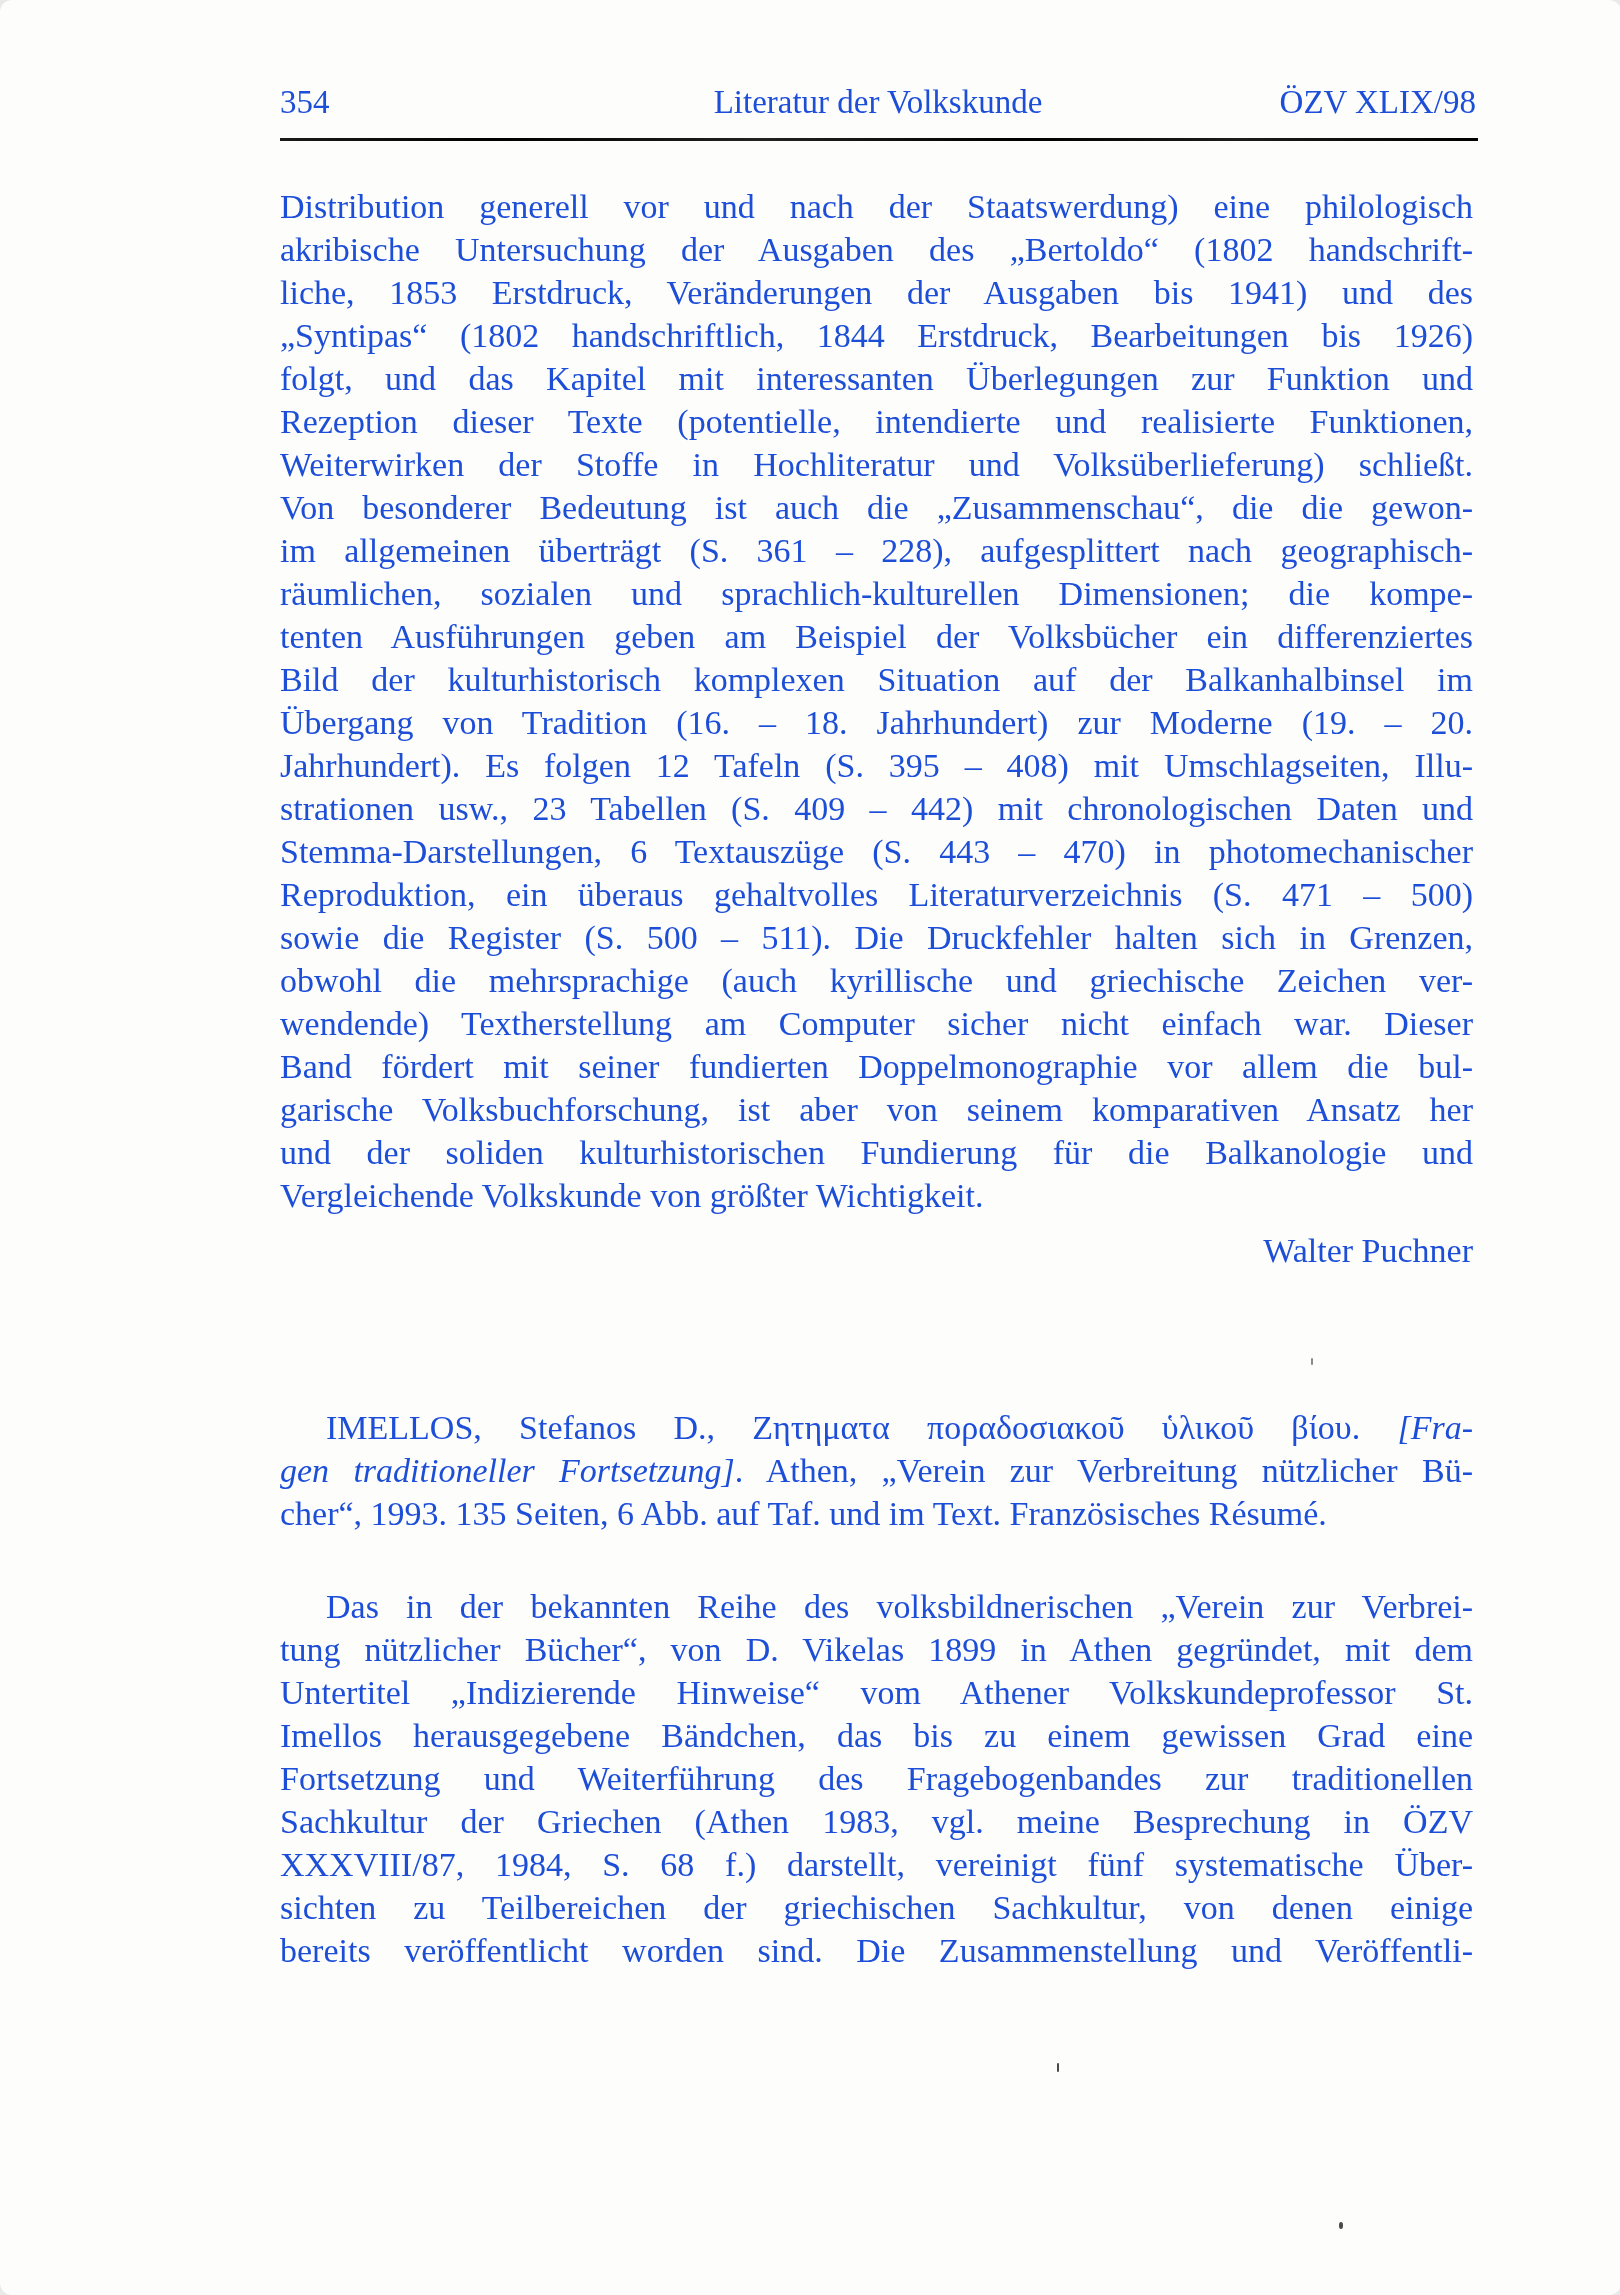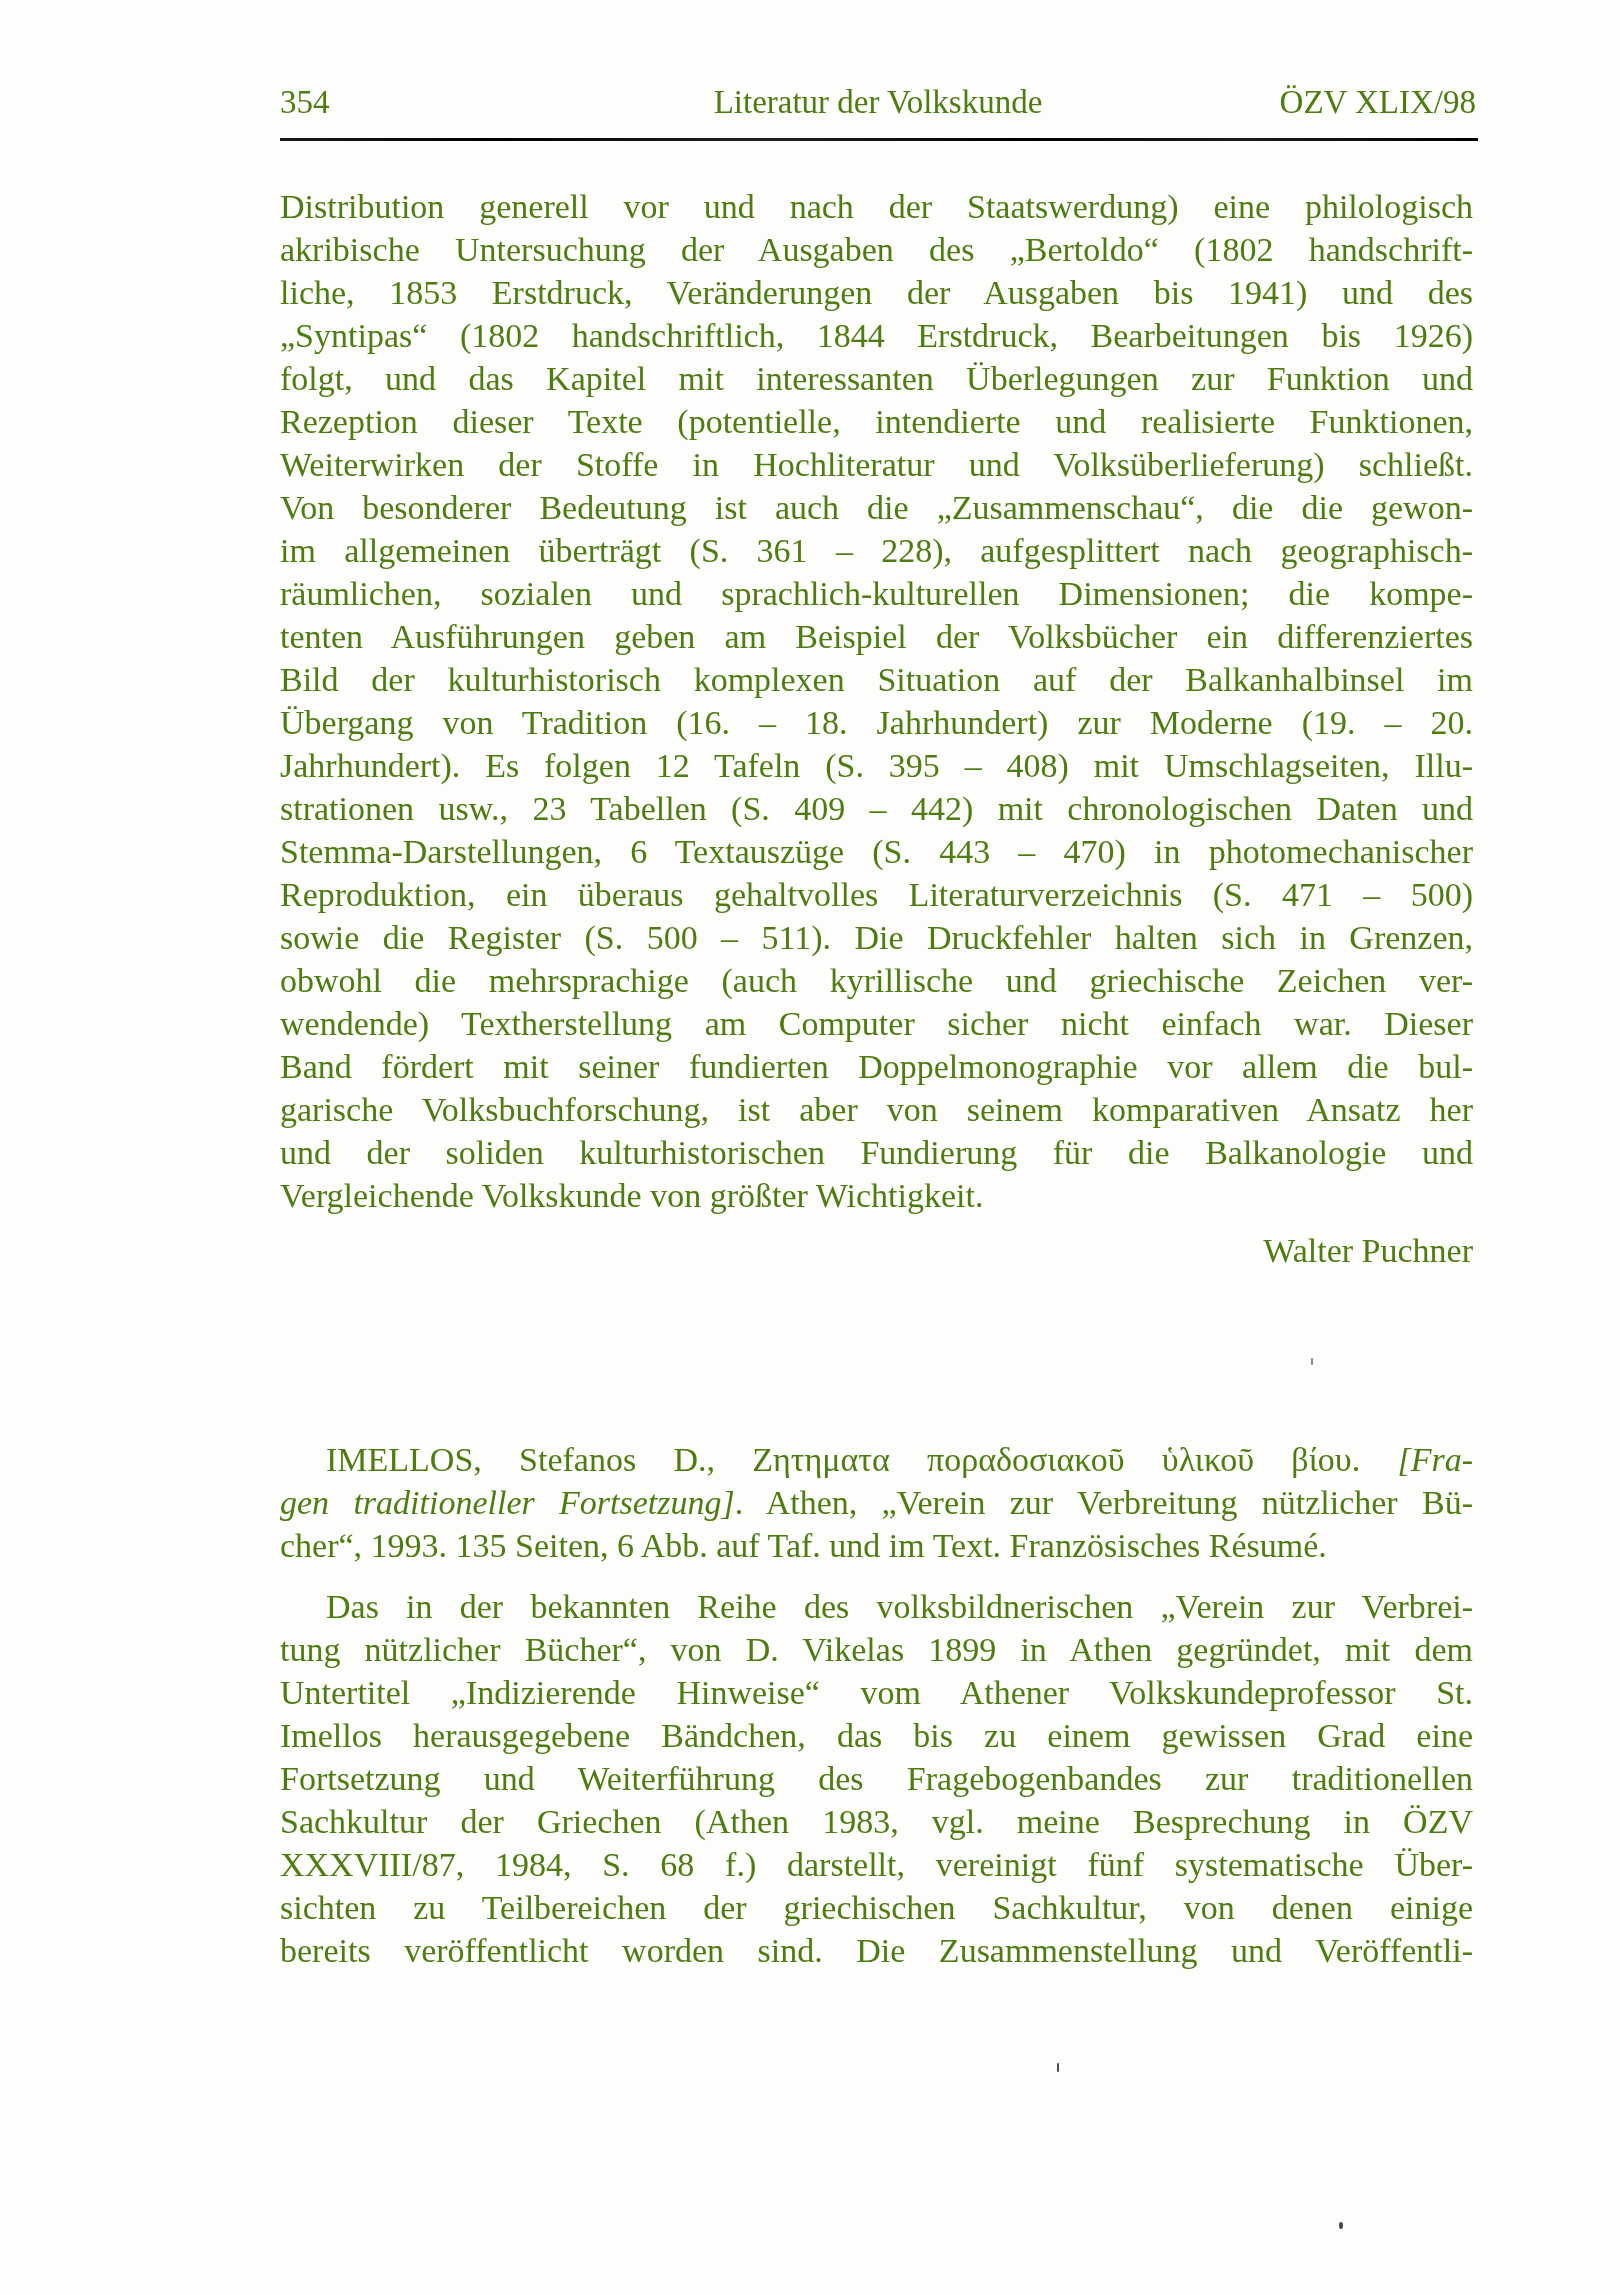--- a/index.html
+++ b/index.html
@@ -5,23 +5,24 @@
   html, body {
     margin: 0;
     padding: 0;
     background: #e9e9e9;
   }
   .page {
     position: relative;
     width: 1621px;
     height: 2295px;
     background: #fdfdfc;
-    color: #4d7c0f;
+    color: #1d4ed8;
     font-family: "Liberation Serif", "DejaVu Serif", serif;
     overflow: hidden;
+    border-radius: 12px;
   }
   
   .header {
     position: absolute;
     left: 280px;
     top: 84px;
     width: 1196px;
     display: grid;
     grid-template-columns: 1fr auto 1fr;
     align-items: baseline;
@@ -41,21 +42,21 @@
   }
   
   .textblock {
     position: absolute;
     left: 280px;
     width: 1193px;
     font-size: 34px;
     line-height: 43px;
   }
   .review1  { top: 185px; }
-  .citation { top: 1438px; }
+  .citation { top: 1406px; }
   .review2  { top: 1585px; }
 
   .jline {
     text-align: justify;
     text-align-last: justify;
     white-space: normal;
   }
   .endline {
     text-align: justify;
     text-align-last: left;

